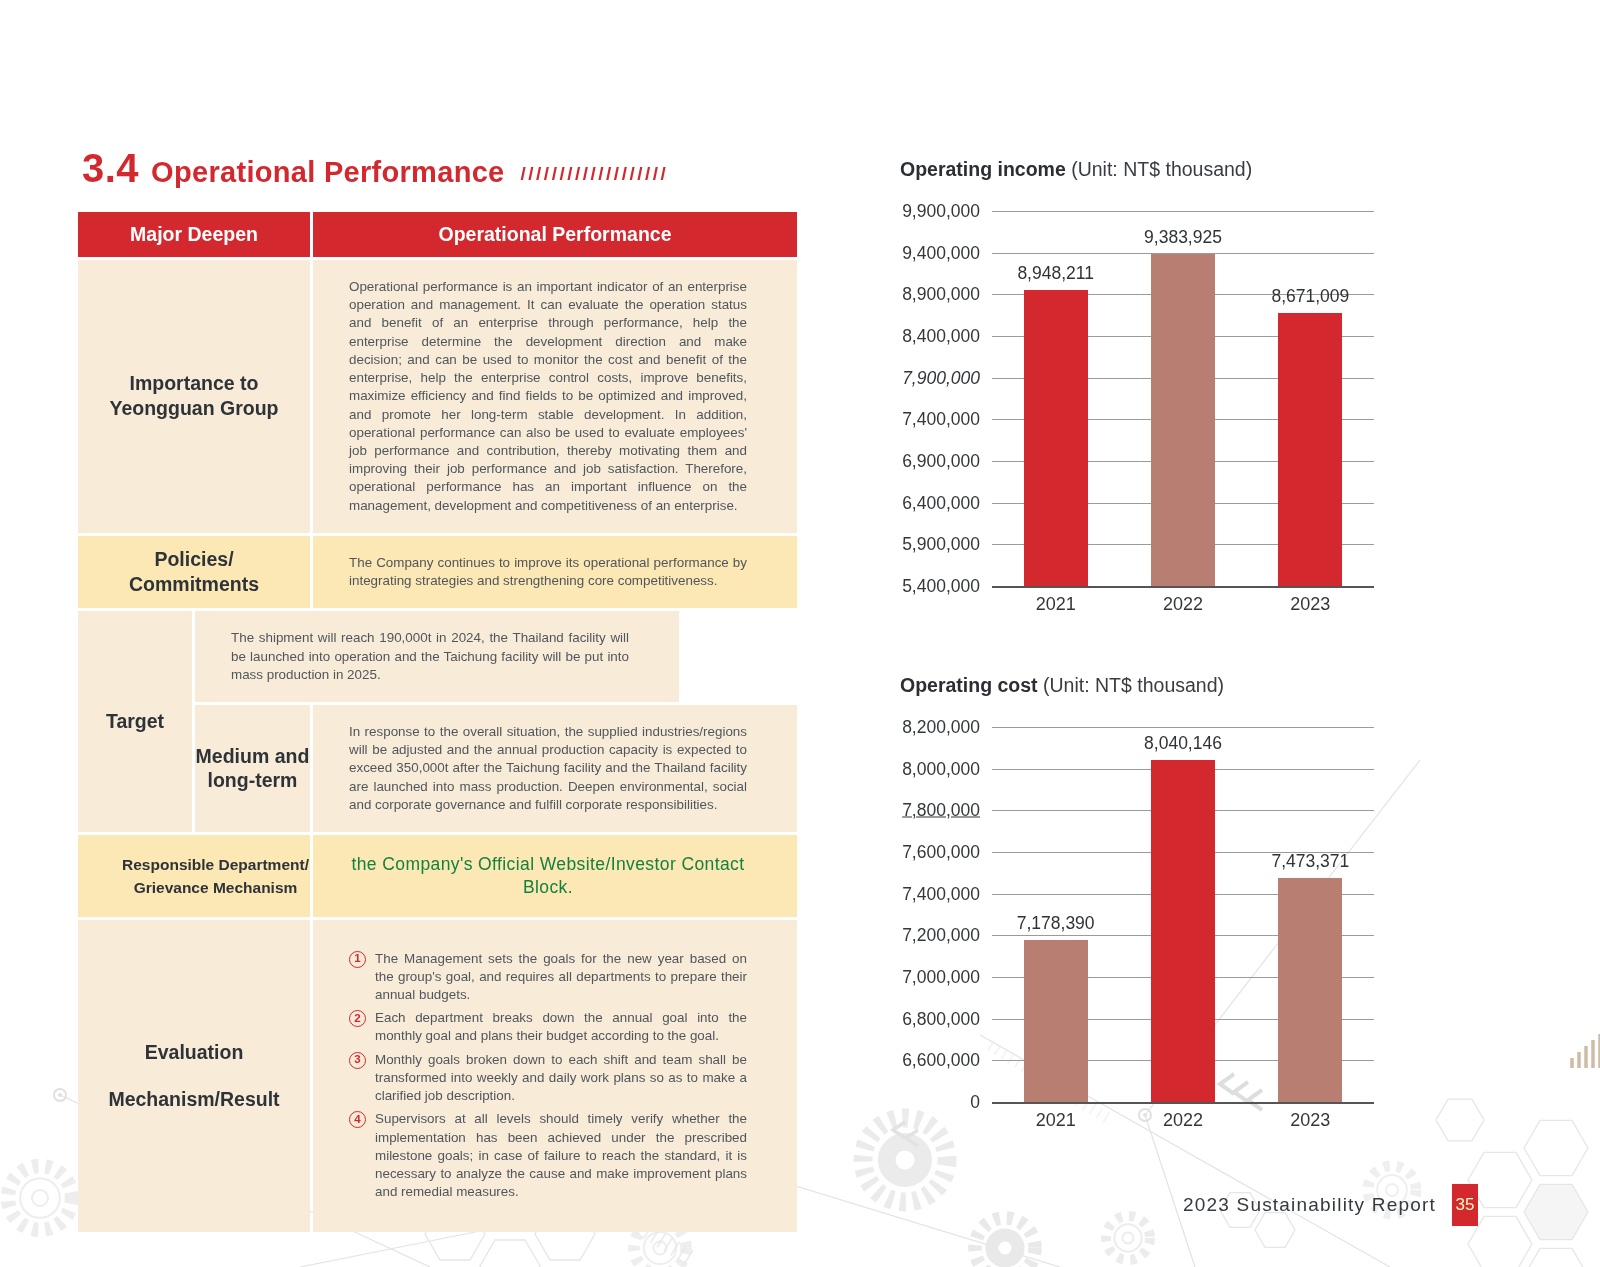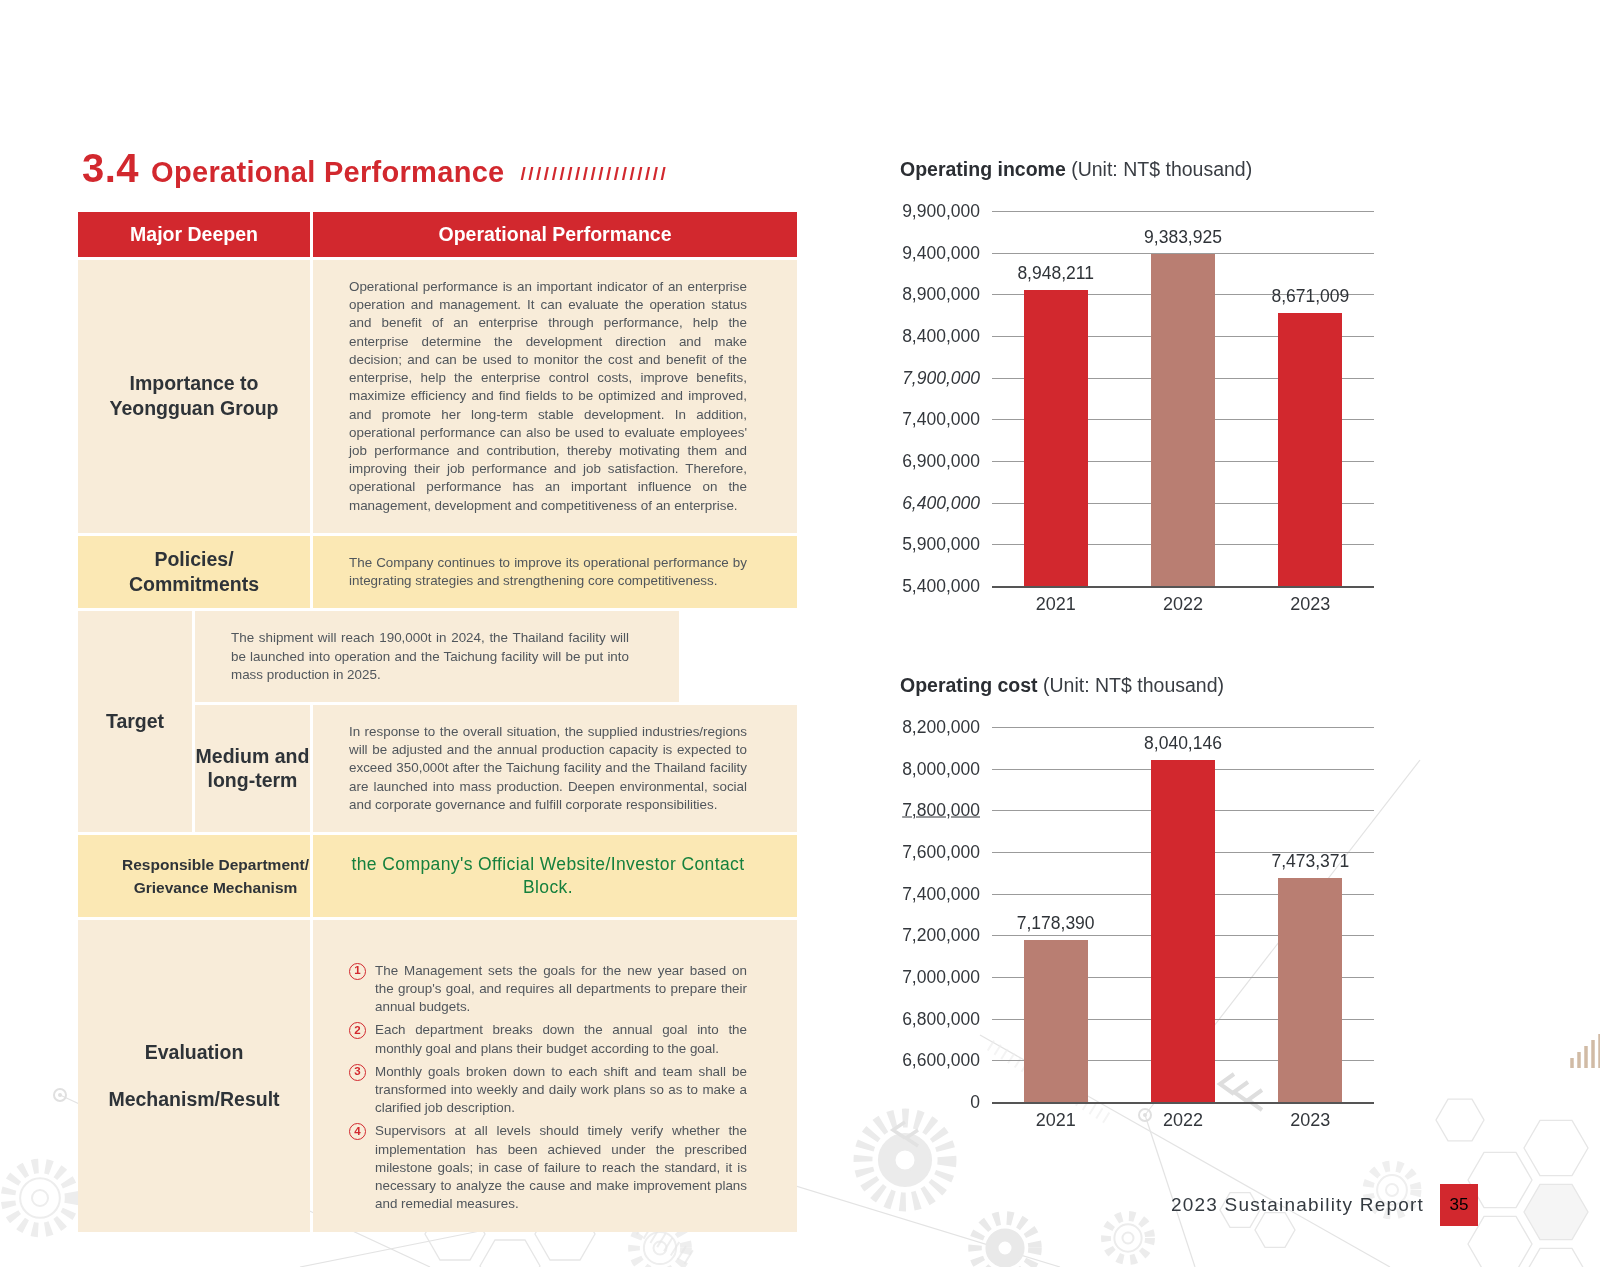--- a/index.html
+++ b/index.html
@@ -21,21 +21,21 @@
   .cell { background:var(--cream); }
   .cell.yellow { background:var(--yellow); }
   .hcell { background:var(--accent); color:#fff; font-weight:bold; font-size:19.5px;
            display:flex; align-items:center; justify-content:center; min-height:45px; }
   .c1 { width:232px; flex:none; }
   .c2 { width:484px; flex:none; }
   .labelcell { display:flex; flex-direction:column; justify-content:center; align-items:center;
                text-align:center; color:var(--textDark); font-weight:bold; font-size:19.5px; line-height:1.28; }
   .labelcell.small { font-size:15.5px; line-height:1.5;padding-left:43px; }
   .textcell { color:var(--textBody); font-size:13.4px; line-height:1.36; text-align:justify;
-              padding:18px 50px 18px 36px; display:flex; flex-direction:column; justify-content:flex-end; }
+              padding:18px 50px 18px 36px; display:flex; flex-direction:column; justify-content:center; }
   .row-importance { min-height:244px; }
   .row-policies  { min-height:64px; }
   .row-responsible { min-height:50px; }
   .row-evaluation { min-height:312px; }
   .target-a { width:114px; flex:none; }
   .target-b { width:115px; flex:none; }
   .target-right { flex:1; display:flex; flex-direction:column; gap:3px; }
   .subrow { display:flex; gap:3px; }
   .subrow.short { min-height:88px; }
   .subrow.medium { min-height:104px; }
@@ -61,21 +61,21 @@
   .gridline.baseline { height:1.5px; background:#555; }
   .bar { position:absolute; width:64px; bottom:0; }
   .value-label { position:absolute; transform:translateX(-50%); font-size:17.5px; color:#2f3338; white-space:nowrap; }
   .x-labels { position:relative; height:32px; margin-left:92px; width:382px; }
   .x-label { position:absolute; top:8px; transform:translateX(-50%); font-size:18px; color:#33373c; }
   .chart + .chart { margin-top:56px; }
 
   
   .footer { left:0; top:1184px; width:1478px; display:flex; justify-content:flex-end; align-items:center; }
   .footer-title { font-size:19px; color:#343a40; letter-spacing:1.2px; margin-right:16px; }
-  .page-box { width:38px; height:42px; background:var(--accent); color:#000000; font-size:17px;
+  .page-box { width:26px; height:42px; background:var(--accent); color:#fef9c3; font-size:17px;
               display:flex; align-items:center; justify-content:center; }
 </style>
 </head>
 <body>
 
 <div class="page">
 
   <svg class="decor" width="1600" height="1267" id="decor-svg">
       <line x1="60" y1="1095" x2="430" y2="1267" stroke="#e3e3e3" stroke-width="1.2"></line>
       <line x1="300" y1="1267" x2="760" y2="1175" stroke="#e3e3e3" stroke-width="1.2"></line>
@@ -233,21 +233,21 @@
         <div class="chart-title"><span class="ct-main">Operating income</span><span class="ct-unit"> (Unit: NT$ thousand)</span></div>
         <div class="chart-body">
           <div class="tick-col">
             <div class="tick-label" style="top: 0%;">9,900,000</div>
             <div class="tick-label" style="top: 11.1111%;">9,400,000</div>
             <div class="tick-label" style="top: 22.2222%;">8,900,000</div>
             <div class="tick-label" style="top: 33.3333%;">8,400,000</div>
             <div class="tick-label" style="top: 44.4444%; font-style: italic;">7,900,000</div>
             <div class="tick-label" style="top: 55.5556%;">7,400,000</div>
             <div class="tick-label" style="top: 66.6667%;">6,900,000</div>
-            <div class="tick-label" style="top: 77.7778%; font-style: italic;">6,400,000</div>
+            <div class="tick-label" style="top: 77.7778%;">6,400,000</div>
             <div class="tick-label" style="top: 88.8889%;">5,900,000</div>
             <div class="tick-label" style="top: 100%;">5,400,000</div>
           </div>
           <div class="plot">
             <div class="gridline" style="top: 0%;"></div>
             <div class="gridline" style="top: 11.1111%;"></div>
             <div class="gridline" style="top: 22.2222%;"></div>
             <div class="gridline" style="top: 33.3333%;"></div>
             <div class="gridline" style="top: 44.4444%;"></div>
             <div class="gridline" style="top: 55.5556%;"></div>

